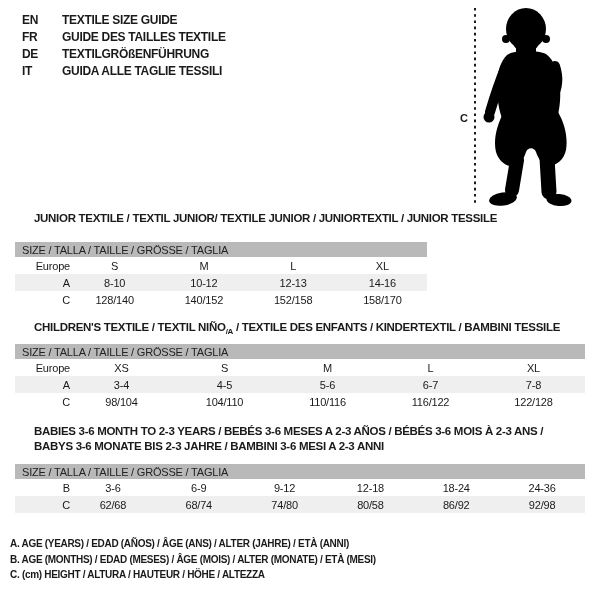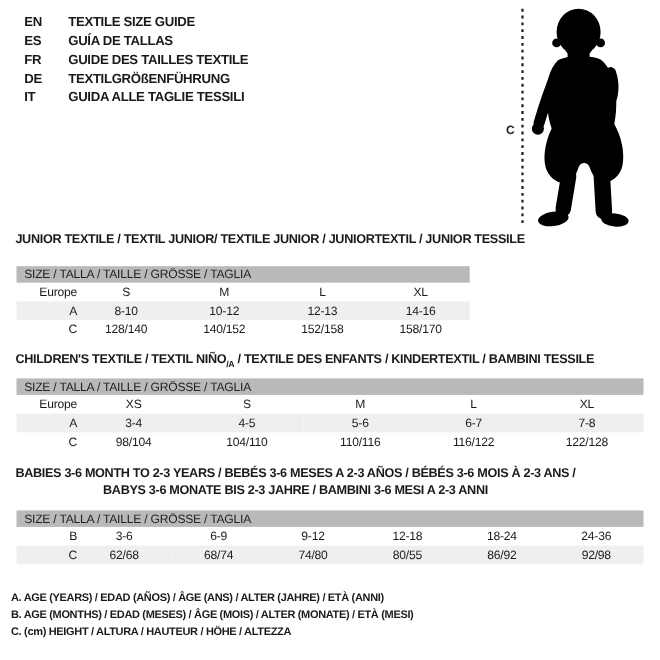--- a/index.html
+++ b/index.html
@@ -8,22 +8,22 @@
 
   
   #lang-block{position:absolute;left:22px;top:12px;}
   .lang-row{display:flex;font-weight:bold;font-size:12px;line-height:17px;letter-spacing:-0.3px;}
   .lang-code{width:40px;flex:0 0 40px;}
 
   
   #figure{position:absolute;left:460px;top:0px;width:140px;height:215px;}
 
   
-  .section-title{position:absolute;left:14px;font-weight:bold;font-size:11.5px;
-                 line-height:15px;letter-spacing:-0.3px;white-space:nowrap;text-align:center;}
+  .section-title{position:absolute;left:34px;font-weight:bold;font-size:11.5px;
+                 line-height:15px;letter-spacing:-0.3px;white-space:nowrap;}
   #junior-title{top:211px;}
   #children-title{top:320px;}
   #babies-title{top:424px;}
   sub{font-size:8px;}
 
   
   .size-table{position:absolute;border-collapse:collapse;table-layout:fixed;
               font-size:11px;letter-spacing:-0.2px;}
   #junior-table{left:15px;top:242px;width:412px;}
   #children-table{left:15px;top:344px;width:570px;}
@@ -41,24 +41,20 @@
 </style>
 </head>
 <body>
 
 <div id="page">
 
   <div id="lang-block">
     <div class="lang-row">
       <span class="lang-code">EN</span>
       <span class="lang-label">TEXTILE SIZE GUIDE</span>
-    </div>
-    <div class="lang-row">
-      <span class="lang-code">ES</span>
-      <span class="lang-label">GUÍA DE TALLAS</span>
     </div>
     <div class="lang-row">
       <span class="lang-code">FR</span>
       <span class="lang-label">GUIDE DES TAILLES TEXTILE</span>
     </div>
     <div class="lang-row">
       <span class="lang-code">DE</span>
       <span class="lang-label">TEXTILGRÖßENFÜHRUNG</span>
     </div>
     <div class="lang-row">
@@ -211,21 +207,21 @@
         <td>9-12</td>
         <td>12-18</td>
         <td>18-24</td>
         <td>24-36</td>
       </tr>
       <tr class="alt">
         <td class="lbl">C</td>
         <td>62/68</td>
         <td>68/74</td>
         <td>74/80</td>
-        <td>80/55</td>
+        <td>80/58</td>
         <td>86/92</td>
         <td>92/98</td>
       </tr>
     </tbody>
   </table>
 
   <div id="footnotes">
     <div>A. AGE (YEARS) / EDAD (AÑOS) / ÂGE (ANS) / ALTER (JAHRE) / ETÀ (ANNI)</div>
     <div>B. AGE (MONTHS) / EDAD (MESES) / ÂGE (MOIS) / ALTER (MONATE) / ETÀ (MESI)</div>
     <div>C. (cm) HEIGHT / ALTURA / HAUTEUR / HÖHE / ALTEZZA</div>

